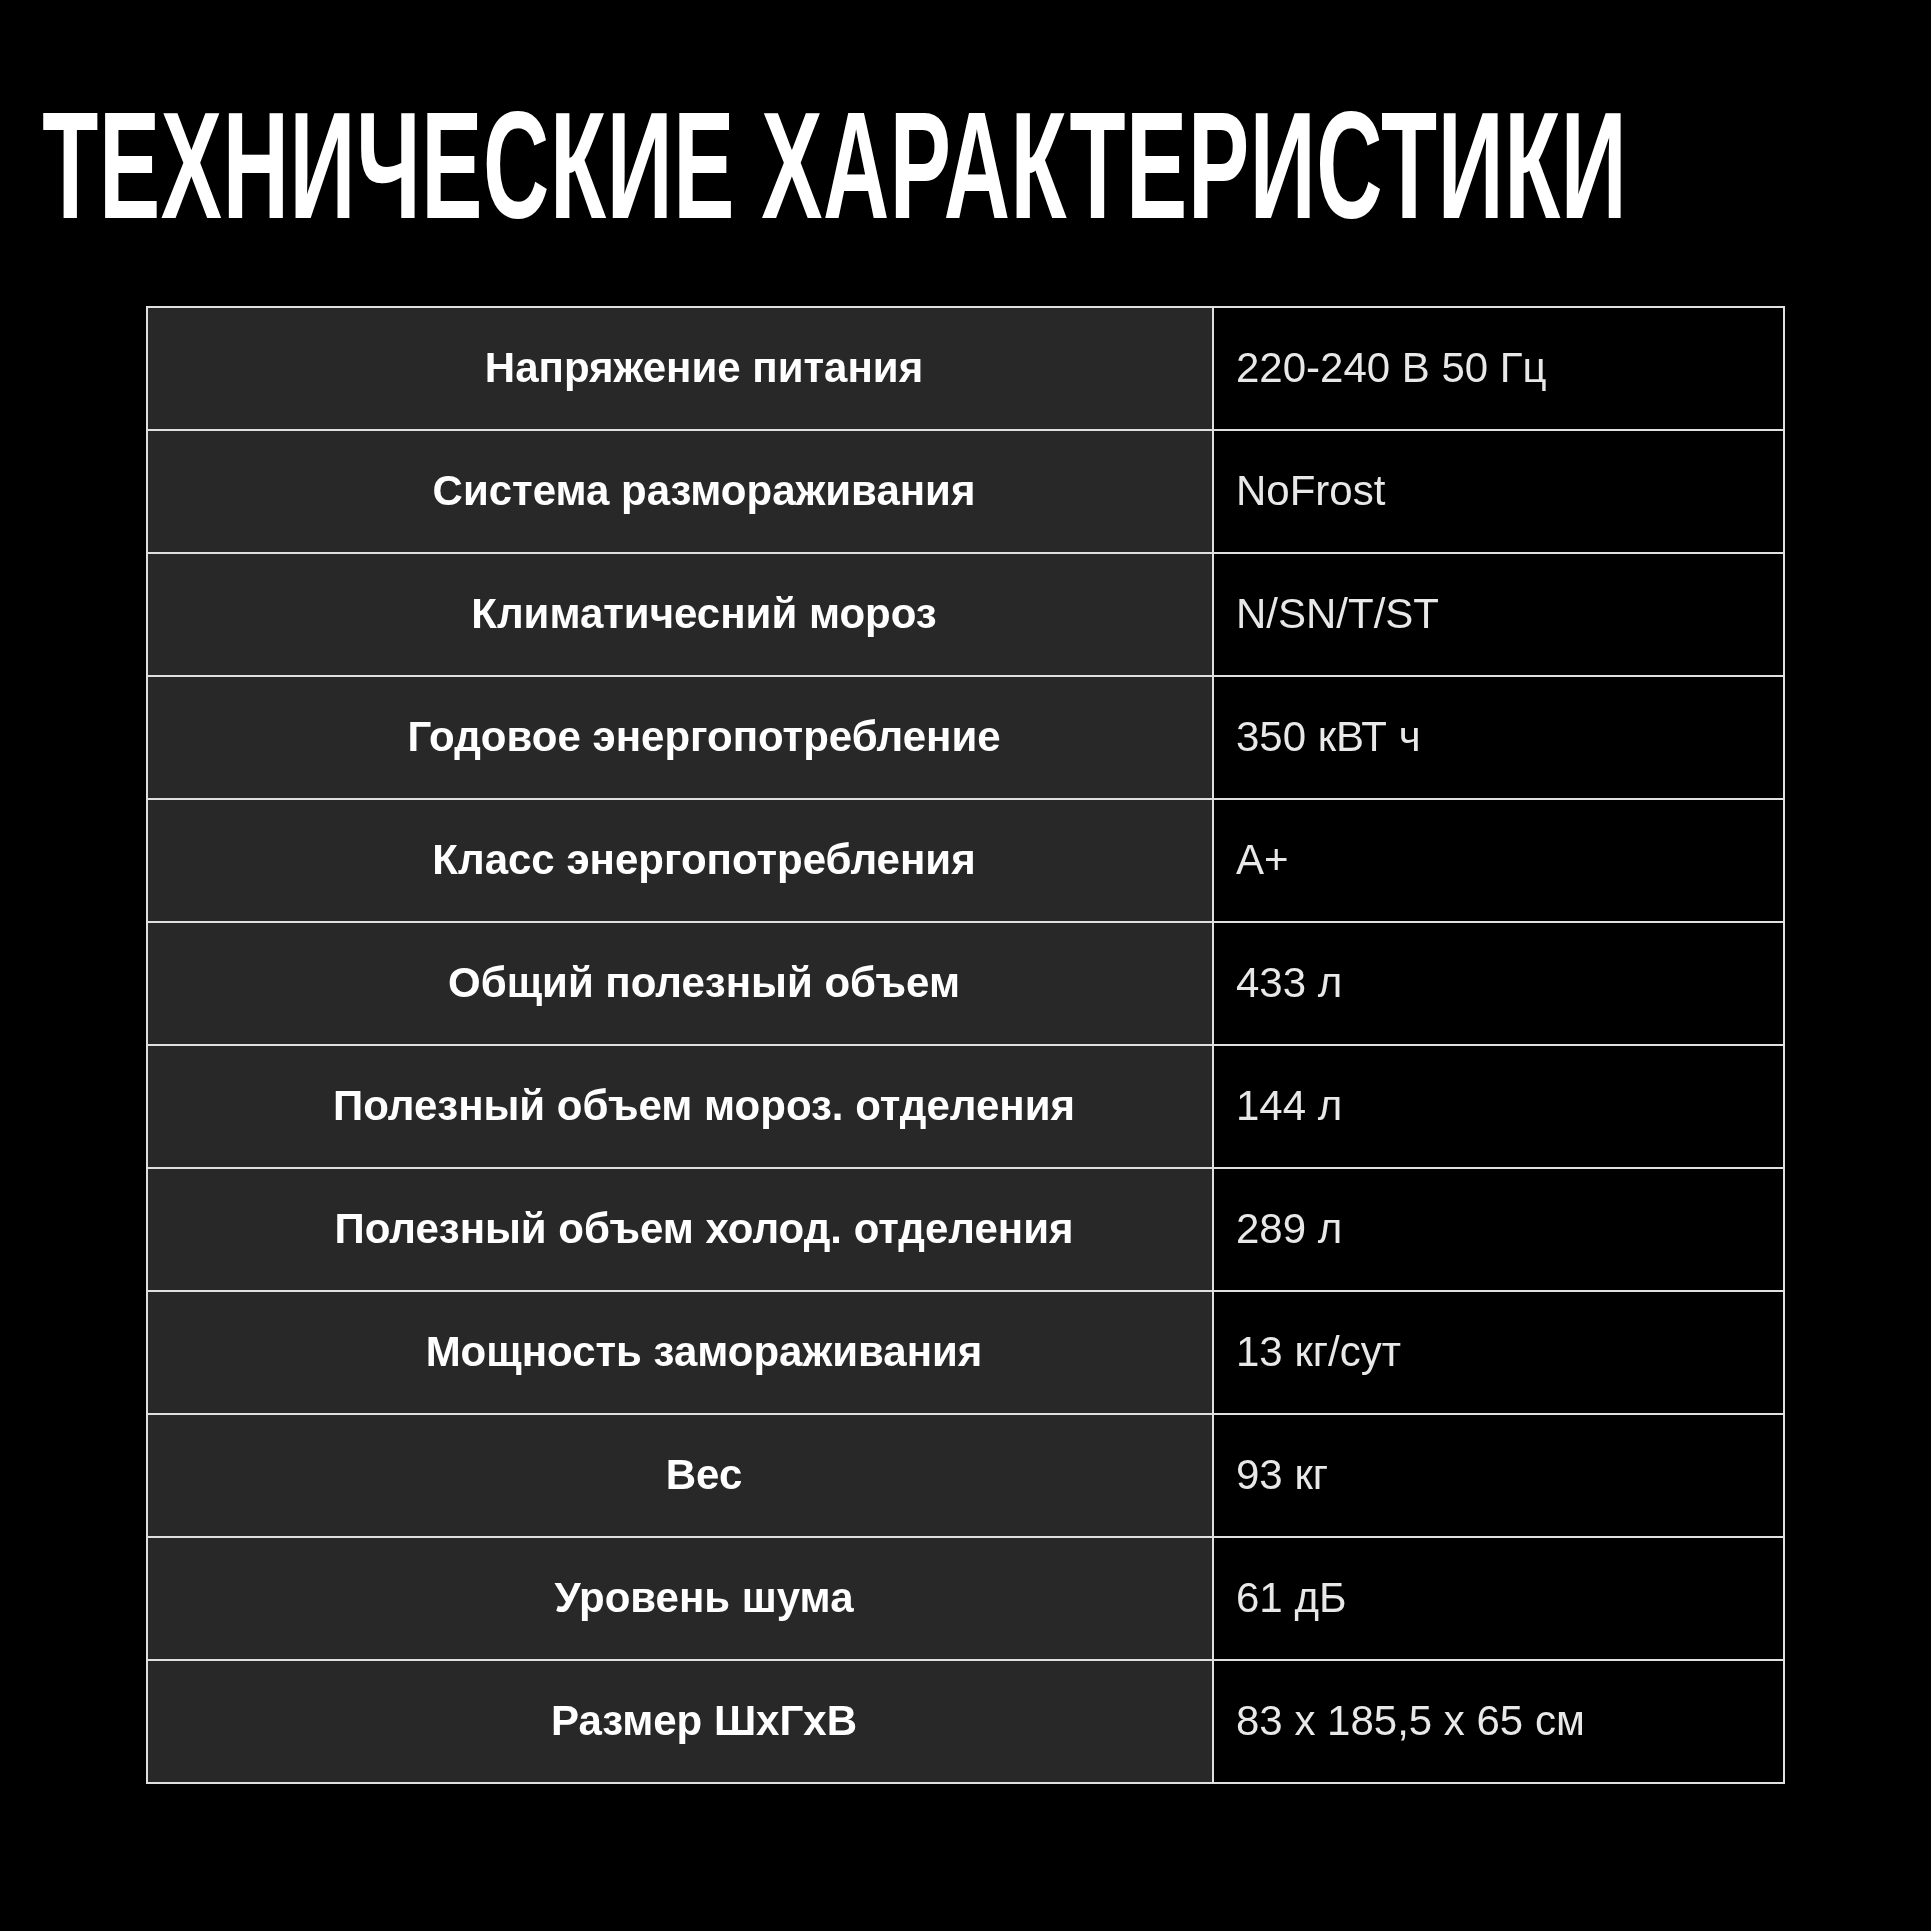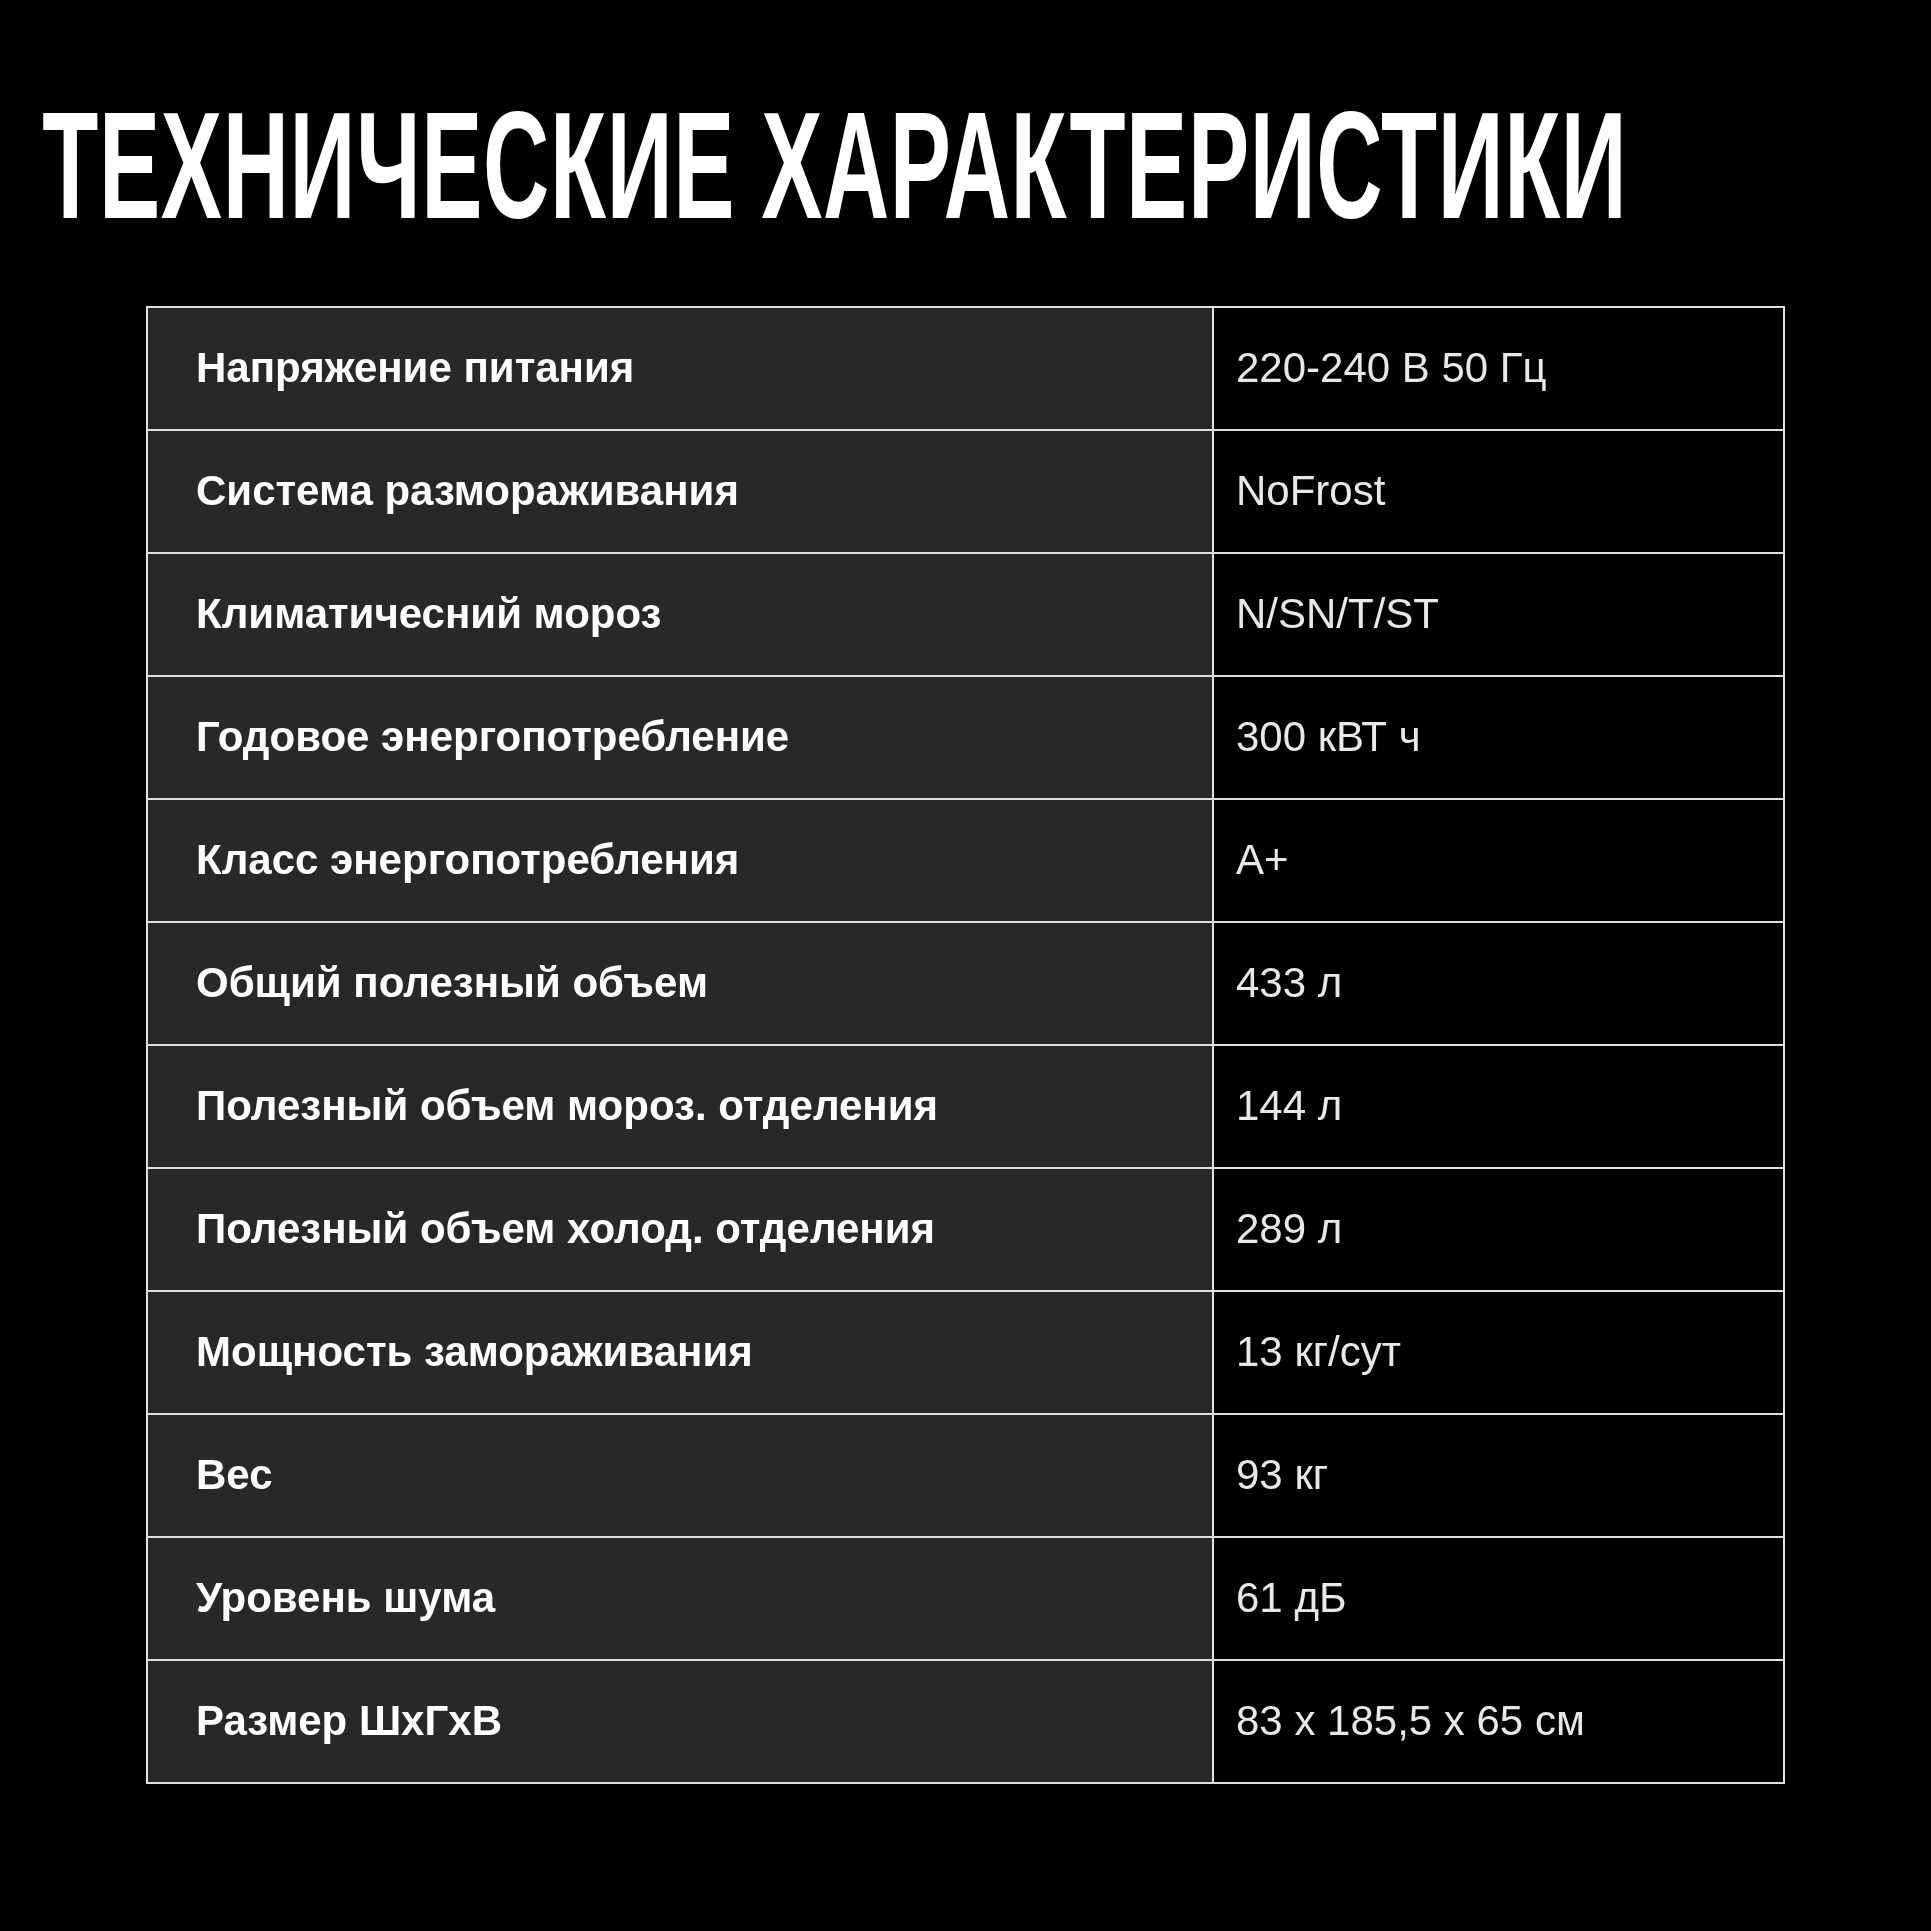--- a/index.html
+++ b/index.html
@@ -41,20 +41,21 @@
     padding: 0;
     vertical-align: middle;
   }
   .spec-table td.label-cell {
     width: 1016px;
     background: var(--label-bg, #282828);
     color: var(--label-color, #ffffff);
     font-size: 42px;
     font-weight: 700;
     padding-left: 48px;
+    text-align: center;
   }
   .spec-table td.value-cell {
     background: var(--value-bg, #000000);
     color: var(--value-color, #e8e8e8);
     font-size: 42px;
     font-weight: 400;
     padding-left: 22px;
   }
 </style>
 </head>
@@ -73,21 +74,21 @@
       <tr>
     <td class="label-cell">Система размораживания</td>
     <td class="value-cell">NoFrost</td>
   </tr>
       <tr>
     <td class="label-cell">Климатичесний мороз</td>
     <td class="value-cell">N/SN/T/ST</td>
   </tr>
       <tr>
     <td class="label-cell">Годовое энергопотребление</td>
-    <td class="value-cell">300 кВТ ч</td>
+    <td class="value-cell">350 кВТ ч</td>
   </tr>
       <tr>
     <td class="label-cell">Класс энергопотребления</td>
     <td class="value-cell">А+</td>
   </tr>
       <tr>
     <td class="label-cell">Общий полезный объем</td>
     <td class="value-cell">433 л</td>
   </tr>
       <tr>

